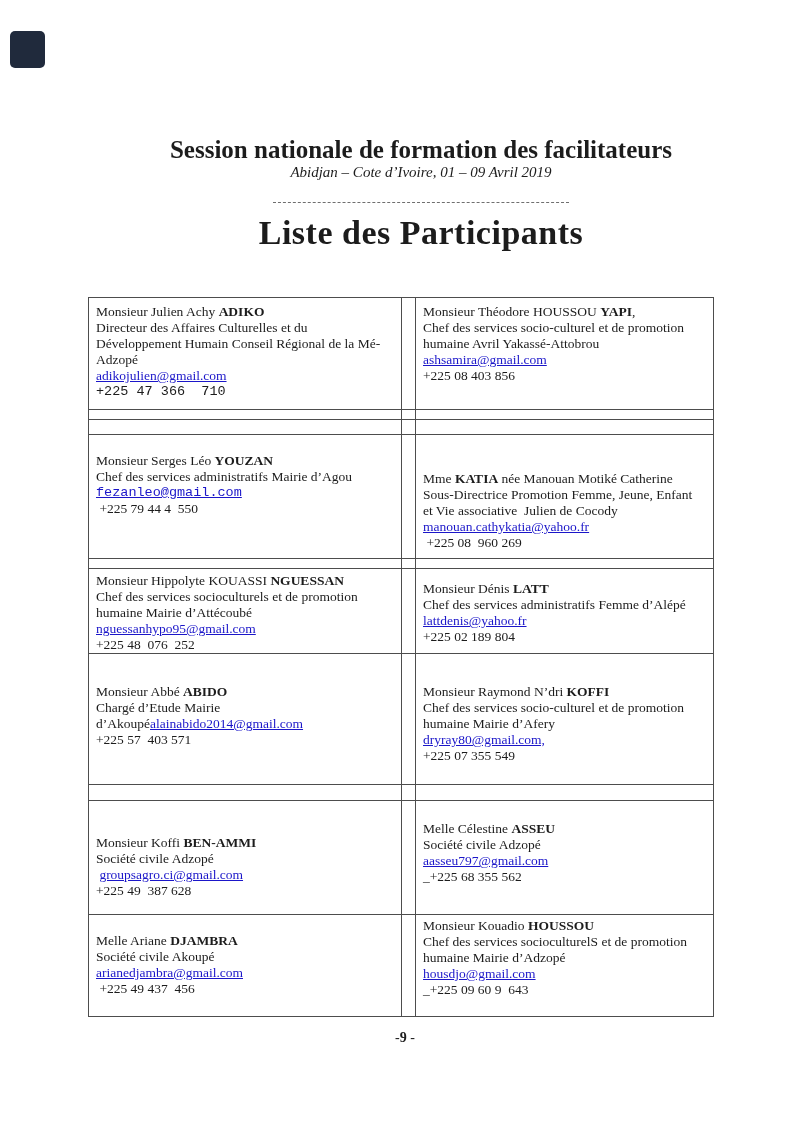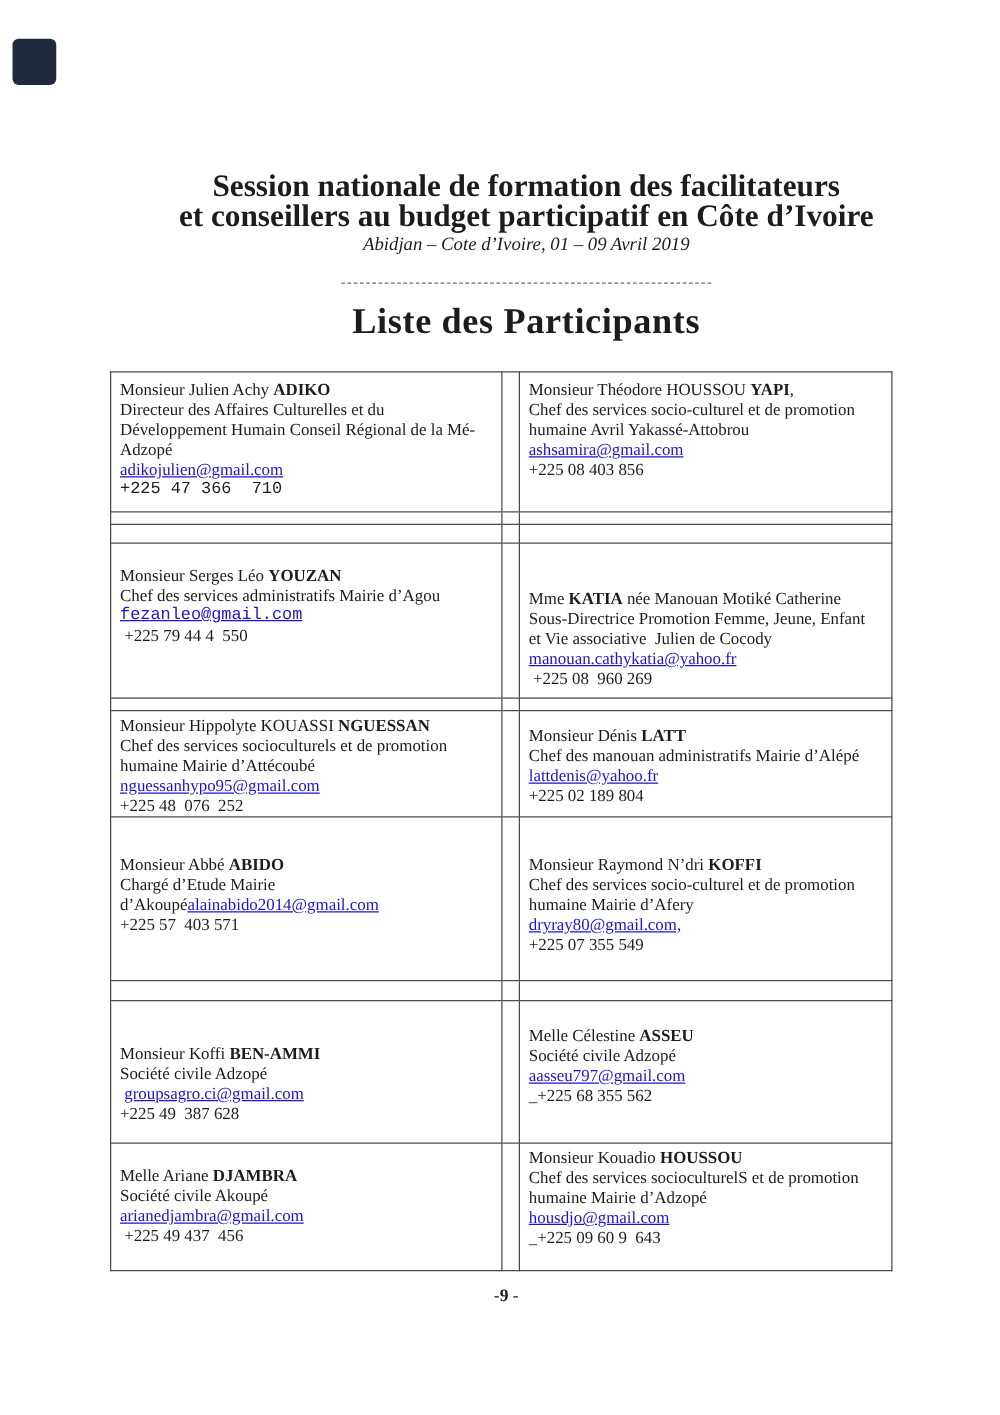--- a/index.html
+++ b/index.html
@@ -8,21 +8,21 @@
     font-family:"Liberation Serif",serif;color:#1c1c1c;overflow:hidden;
   }
   .corner-mark{
     position:absolute;left:10px;top:31px;width:35px;height:37px;
     background:var(--corner-mark,#202a3c);border-radius:5px;
   }
   .header{position:absolute;top:138px;left:0;width:758px;padding-left:42px;text-align:center;}
   .title-line{font-size:25px;line-height:24px;font-weight:bold;}
   .subtitle{font-style:italic;font-size:15px;line-height:18px;margin-top:1px;}
   .dash-sep{width:296px;margin:21px auto 0;border-bottom:1px dashed #6f6f6f;height:0;}
-  .list-title{font-size:29px;line-height:34px;font-weight:bold;letter-spacing:.5px;margin-top:13px;font-family:Liberation Serif, serif;}
+  .list-title{font-size:34px;line-height:34px;font-weight:bold;letter-spacing:.5px;margin-top:13px;font-family:Liberation Serif, serif;}
 
   table.participants{
     position:absolute;left:88px;top:297px;border-collapse:collapse;table-layout:fixed;
   }
   .participants td{
     border:1px solid var(--table-border,#4d4d4d);vertical-align:top;
     padding:2px 6px 0 7px;font-size:13.5px;line-height:16px;white-space:pre-wrap;
   }
   .participants td.mid{padding:0;}
   col.cl{width:313px}col.cm{width:14px}col.cr{width:298px}
@@ -42,21 +42,20 @@
     font-size:14px;white-space:pre;
   }
 </style>
 </head>
 <body>
 
 <div class="corner-mark"></div>
 
 <div class="header">
   <div class="title-line">Session nationale de formation des facilitateurs</div>
-  <div class="title-line">et conseillers au budget participatif en Côte d’Ivoire</div>
   <div class="subtitle">Abidjan – Cote d’Ivoire, 01 – 09 Avril 2019</div>
   <div class="dash-sep"></div>
   <div class="list-title">Liste des Participants</div>
 </div>
 
 <table class="participants">
   <colgroup>
       <col class="cl">
       <col class="cm">
       <col class="cr">
@@ -88,21 +87,21 @@
 
   <tr class="sep s10">
         <td></td>
         <td class="mid"></td>
         <td></td>
       </tr>
 
   <tr class="r3">
     <td class="pt4"><div class="line"><span>Monsieur Hippolyte KOUASSI </span><b>NGUESSAN</b></div><div class="line">Chef des services socioculturels et de promotion</div><div class="line">humaine Mairie d’Attécoubé</div><div class="line"><a class="link">nguessanhypo95@gmail.com</a></div><div class="line">+225 48  076  252</div></td>
     <td class="mid"></td>
-    <td class="pt12"><div class="line"><span>Monsieur Dénis </span><b>LATT</b></div><div class="line">Chef des manouan administratifs Mairie d’Alépé</div><div class="line"><a class="link">lattdenis@yahoo.fr</a></div><div class="line">+225 02 189 804</div></td>
+    <td class="pt12"><div class="line"><span>Monsieur Dénis </span><b>LATT</b></div><div class="line">Chef des services administratifs Femme d’Alépé</div><div class="line"><a class="link">lattdenis@yahoo.fr</a></div><div class="line">+225 02 189 804</div></td>
   </tr>
 
   <tr class="r4">
     <td class="pt30"><div class="line"><span>Monsieur Abbé </span><b>ABIDO</b></div><div class="line">Chargé d’Etude Mairie</div><div class="line"><span>d’Akoupé</span><a class="link">alainabido2014@gmail.com</a></div><div class="line">+225 57  403 571</div></td>
     <td class="mid"></td>
     <td class="pt30"><div class="line"><span>Monsieur Raymond N’dri </span><b>KOFFI</b></div><div class="line">Chef des services socio-culturel et de promotion</div><div class="line">humaine Mairie d’Afery</div><div class="line"><a class="link">dryray80@gmail.com,</a></div><div class="line">+225 07 355 549</div></td>
   </tr>
 
   <tr class="sep s16">
         <td></td>

